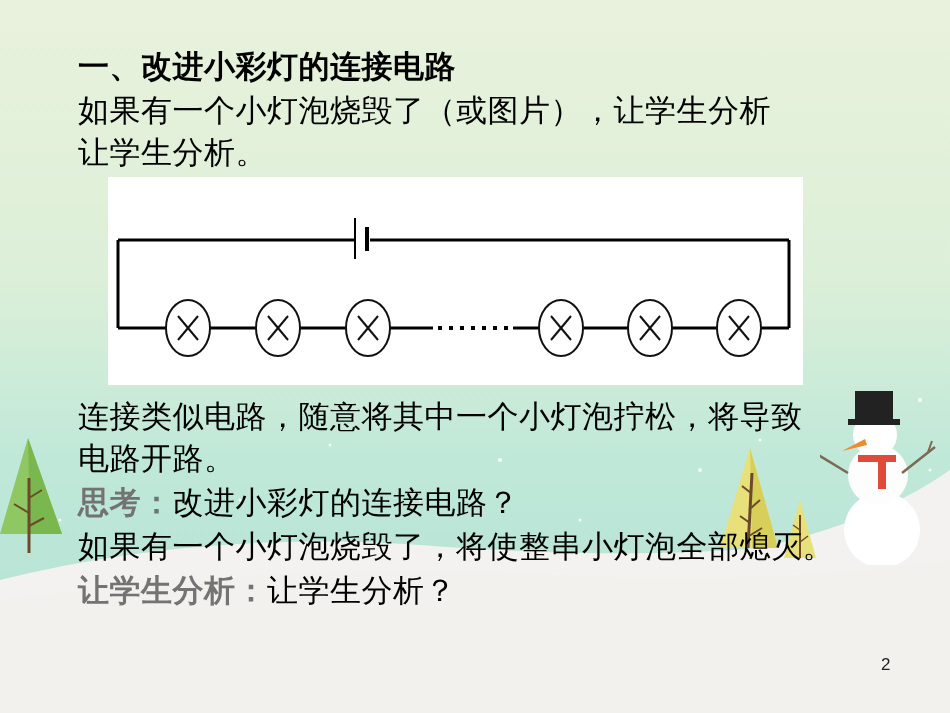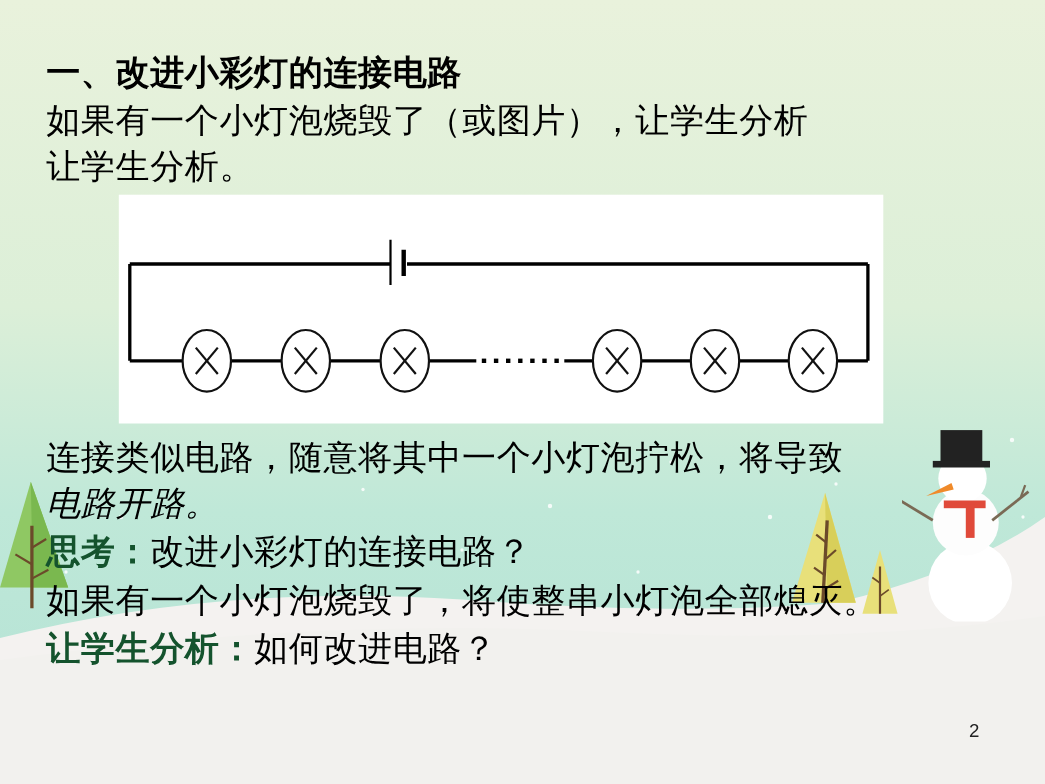--- a/index.html
+++ b/index.html
@@ -6,24 +6,24 @@
   body {
     width: 950px; height: 713px; position: relative; overflow: hidden;
     font-family: "DejaVu Sans", "Liberation Sans", sans-serif;
     background: #f4f2f0;
   }
   .bg {
     position: absolute; left: 0; top: 0; width: 950px; height: 713px;
   }
   .slide-text {
     position: absolute; color: #000; font-size: 31px; line-height: 39px;
-    white-space: nowrap; letter-spacing: 0.5px;
+    white-space: nowrap; letter-spacing: 0.5px; margin-left: 36px;
   }
   .title { font-weight: bold; }
-  .red { color: #14532d; font-weight: bold; }
+  .red { color: #737373; font-weight: bold; }
   .circuit-box {
     position: absolute; left: 108px; top: 177px; width: 695px; height: 208px;
     background: #ffffff;
   }
   .page-num {
     position: absolute; left: 881px; top: 655px; font-size: 17px; color: #222;
     font-family: "Liberation Sans", sans-serif;
   }
 </style>
 </head>
@@ -166,25 +166,25 @@
       <g>
           <ellipse cx="631" cy="151" rx="22" ry="28"></ellipse>
           <line x1="621" y1="139" x2="641" y2="163"></line>
           <line x1="641" y1="139" x2="621" y2="163"></line>
         </g>
     </g>
   </svg>
 </div>
 
 <div class="slide-text" style="left:42px;top:397px;">连接类似电路，随意将其中一个小灯泡拧松，将导致</div>
-<div class="slide-text" style="left:42px;top:439px;font-style:italic;">电路开路。</div>
+<div class="slide-text" style="left:42px;top:439px;">电路开路。</div>
 
 <div class="slide-text" style="left:42px;top:483px;">
   <span class="red">思考：</span><span>改进小彩灯的连接电路？</span>
 </div>
 
 <div class="slide-text" style="left:42px;top:527px;">如果有一个小灯泡烧毁了，将使整串小灯泡全部熄灭。</div>
 
 <div class="slide-text" style="left:42px;top:571px;">
-  <span class="red">让学生分析：</span><span>如何改进电路？</span>
+  <span class="red">让学生分析：</span><span>让学生分析？</span>
 </div>
 
 <div class="page-num">2</div>
 
 </body></html>

